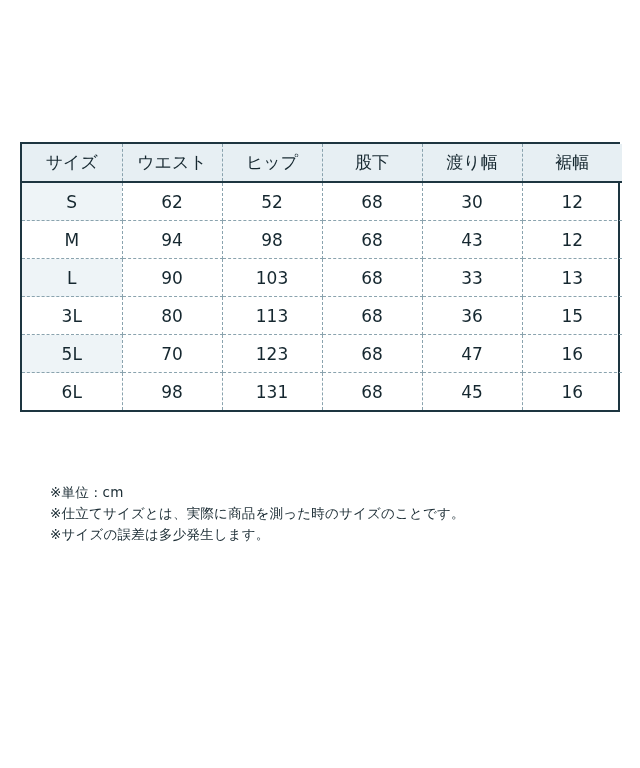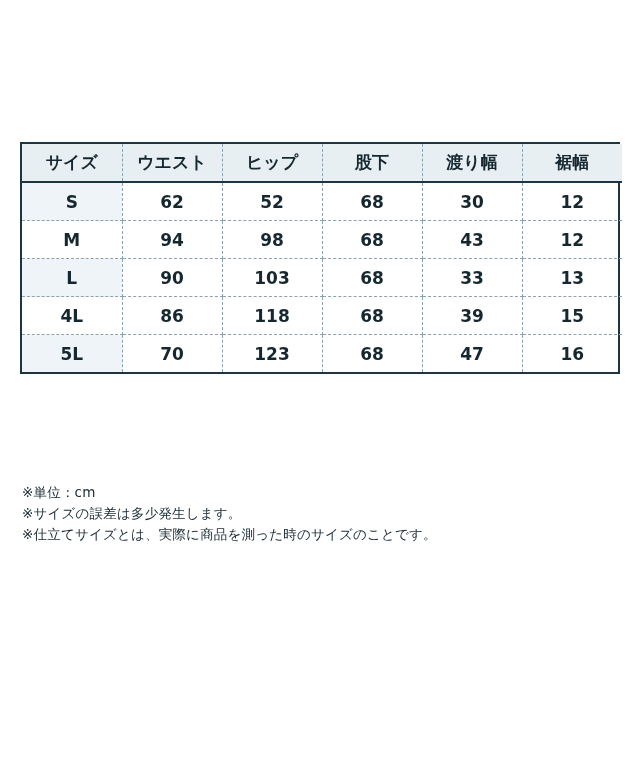--- a/index.html
+++ b/index.html
@@ -26,21 +26,21 @@
     width: 600px;
   }
   table.size-table {
     border-collapse: collapse;
     width: 600px;
     table-layout: fixed;
   }
   table.size-table th,
   table.size-table td {
     text-align: center;
-    font-weight: bold;
+    font-weight: normal;
     font-size: 17px;
     color: #15272f;
     padding: 0;
     height: 37px;
     vertical-align: middle;
   }
   thead th {
     background: #e7eff3;
     font-size: 17px;
     color: #16272f;
@@ -82,20 +82,21 @@
     position: absolute;
     left: 22px;
     top: 482px;
     font-size: 13.5px;
     line-height: 21px;
     color: #1a2b33;
     letter-spacing: 0.2px;
   }
   .notes div {
     white-space: nowrap;
+    margin-left: 28px;
   }
 </style>
 </head>
 <body>
 
 <div class="page">
 
   <div class="table-wrap">
     <div class="tbl-outer">
       <table class="size-table">
@@ -128,39 +129,47 @@
           </tr>
           <tr>
             <td class="size-cell">L</td>
             <td>90</td>
             <td>103</td>
             <td>68</td>
             <td>33</td>
             <td>13</td>
           </tr>
           <tr>
-            <td class="size-cell">4L</td>
-            <td>86</td>
-            <td>118</td>
+            <td class="size-cell">3L</td>
+            <td>80</td>
+            <td>113</td>
             <td>68</td>
-            <td>39</td>
+            <td>36</td>
             <td>15</td>
           </tr>
           <tr>
             <td class="size-cell">5L</td>
             <td>70</td>
             <td>123</td>
             <td>68</td>
             <td>47</td>
             <td>16</td>
           </tr>
+          <tr>
+            <td class="size-cell">6L</td>
+            <td>98</td>
+            <td>131</td>
+            <td>68</td>
+            <td>45</td>
+            <td>16</td>
+          </tr>
         </tbody>
       </table>
     </div>
   </div>
 
   <div class="notes">
     <div>※単位：cm</div>
+    <div>※仕立てサイズとは、実際に商品を測った時のサイズのことです。</div>
     <div>※サイズの誤差は多少発生します。</div>
-    <div>※仕立てサイズとは、実際に商品を測った時のサイズのことです。</div>
   </div>
 
 </div>
 
 </body></html>

